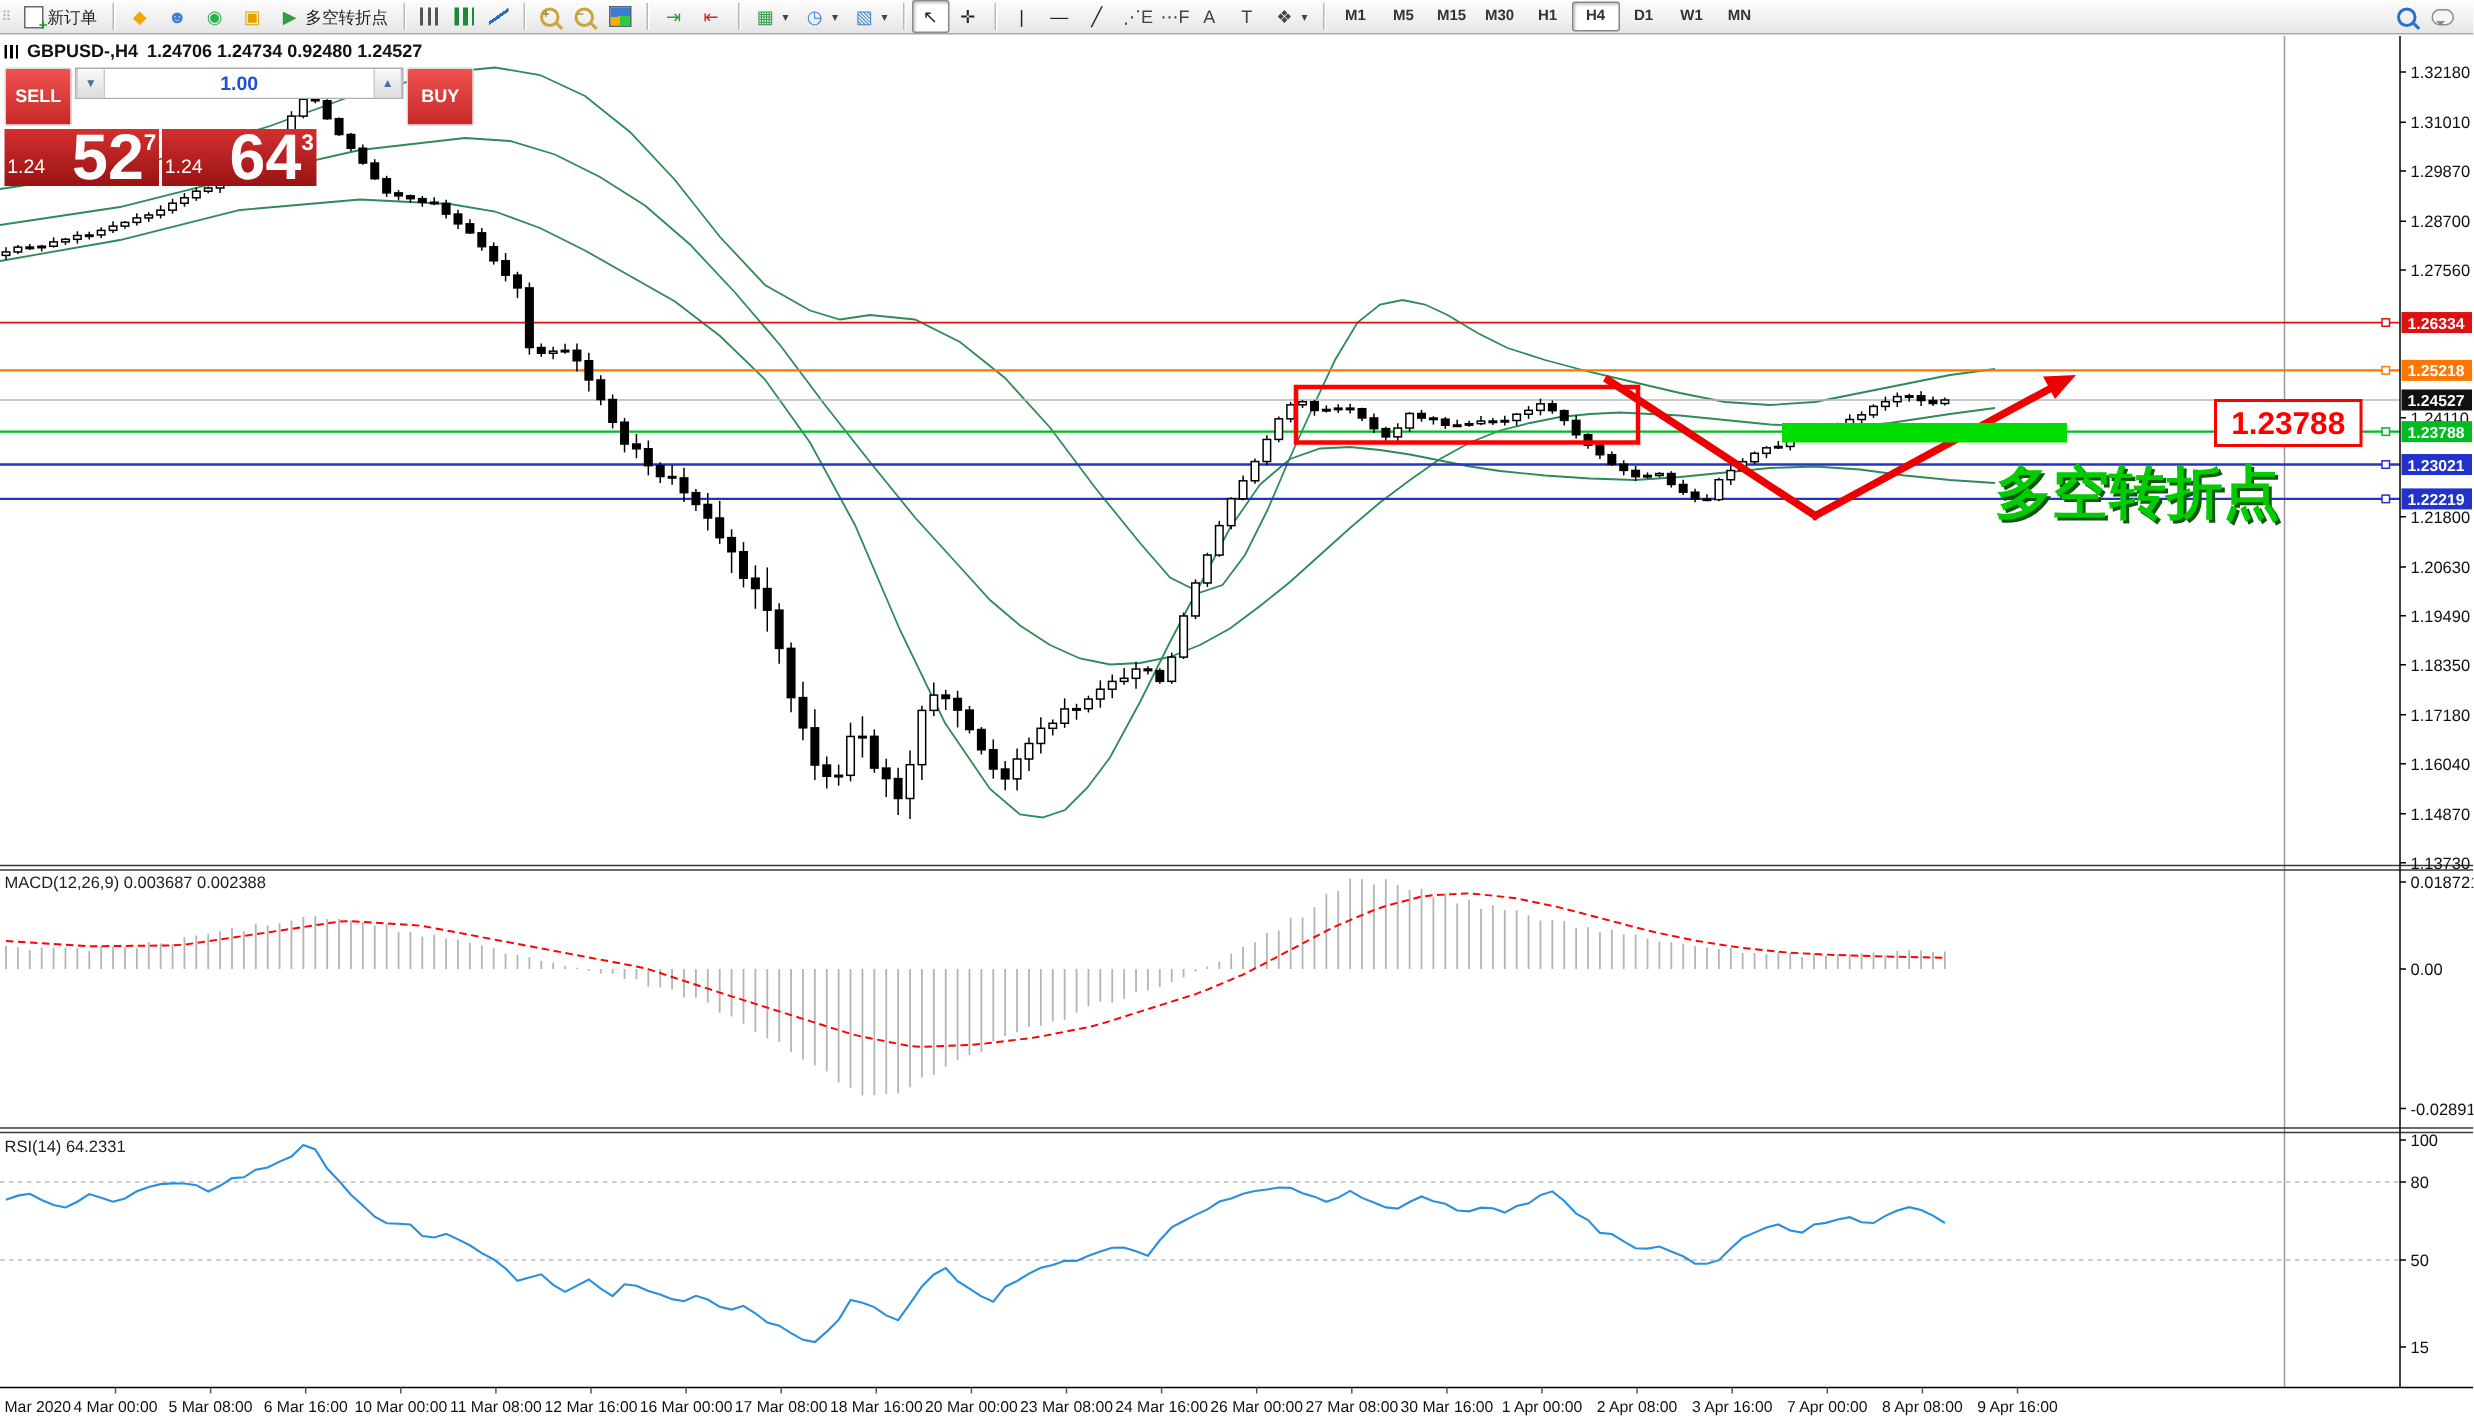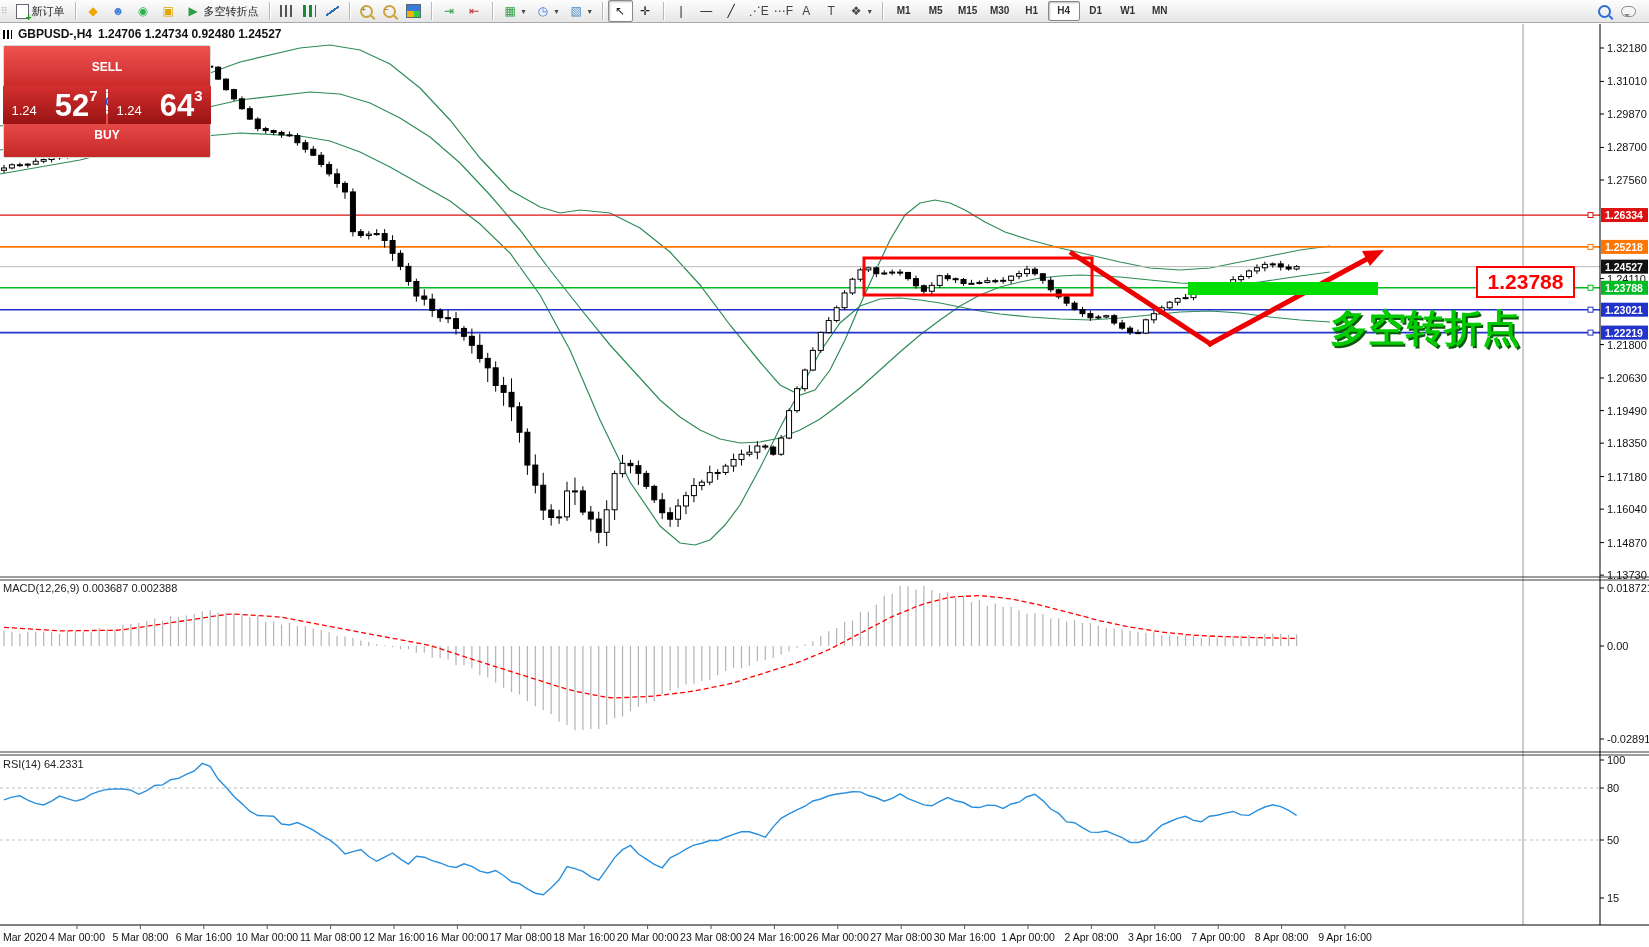--- a/index.html
+++ b/index.html
@@ -41,32 +41,32 @@
   .ico-bubble::after{content:"";position:absolute;left:2px;bottom:-4px;border:3px solid transparent;
     border-top-color:#8a8a8a;}
   
   #symbol-bar{position:absolute;left:3px;top:27px;z-index:20;font-size:12px;font-weight:bold;
     color:#111;display:flex;align-items:center;gap:6px;}
   .sym-ico{display:inline-block;width:9px;height:9px;
     background:repeating-linear-gradient(90deg,#000 0 2px,transparent 2px 4px);}
   #symbol-bar .ohlc{font-weight:bold;}
   
   #trade-panel{position:absolute;left:3px;top:45px;width:208px;z-index:20;font-family:"Liberation Sans",sans-serif;}
-  .tp-row1{display:flex;gap:2px;height:39px;flex-direction:column;}
+  .tp-row1{display:flex;gap:2px;height:39px;}
   .tp-btn{flex:0 0 45px;border:1px solid #d9d9d9;border-radius:2px;color:#fff;font-weight:bold;
     font-size:12px;background:linear-gradient(#ef5350,#c62828);padding:0;line-height:19px;}
   .tp-vol{flex:1;display:flex;border:1px solid #aeaeae;background:#fff;height:19px;}
   .tp-step{width:19px;border:none;border-left:1px solid #ccc;border-right:1px solid #ccc;
     background:linear-gradient(#fafafa,#dcdcdc);font-size:8px;color:#4a6fa5;padding:0;}
   .tp-input{flex:1;border:none;text-align:center;font-size:13px;font-weight:bold;color:#1d4ed8;outline:none;min-width:0;}
   .tp-row2{display:flex;gap:2px;margin-top:2px;height:38px;}
   .tp-price{flex:1;background:linear-gradient(#d32f2f,#9a1313);color:#fff;display:flex;
     align-items:flex-end;justify-content:center;padding-bottom:2px;}
   .tp-small{font-size:13px;font-weight:normal;margin-bottom:4px;}
-  .tp-big{font-size:31px;font-weight:bold;line-height:33px;margin-left:18px;}
+  .tp-big{font-size:43px;font-weight:bold;line-height:33px;margin-left:18px;}
   .tp-sup{font-size:15px;font-weight:bold;align-self:flex-start;margin-top:1px;}
   
   #chart-wrap{position:absolute;left:0;top:0;width:1649px;height:947px;z-index:1;}
   svg text{font-family:"Liberation Sans",sans-serif;}
 </style>
 </head>
 <body>
 <div id="stage">
 
   <div id="toolbar">

